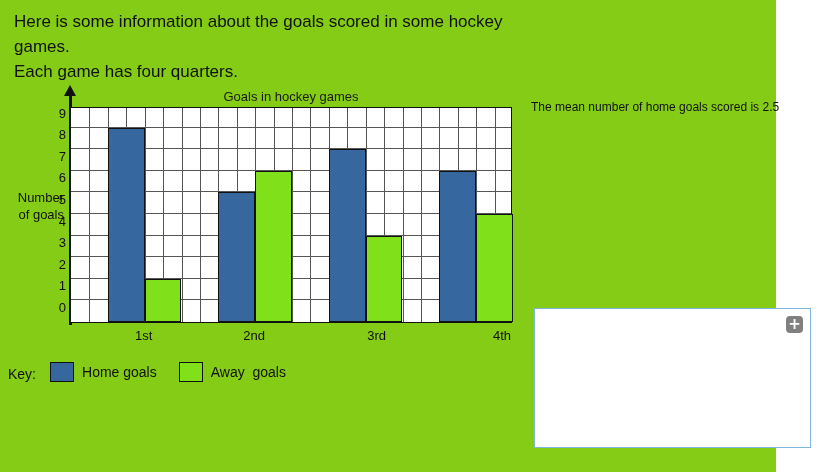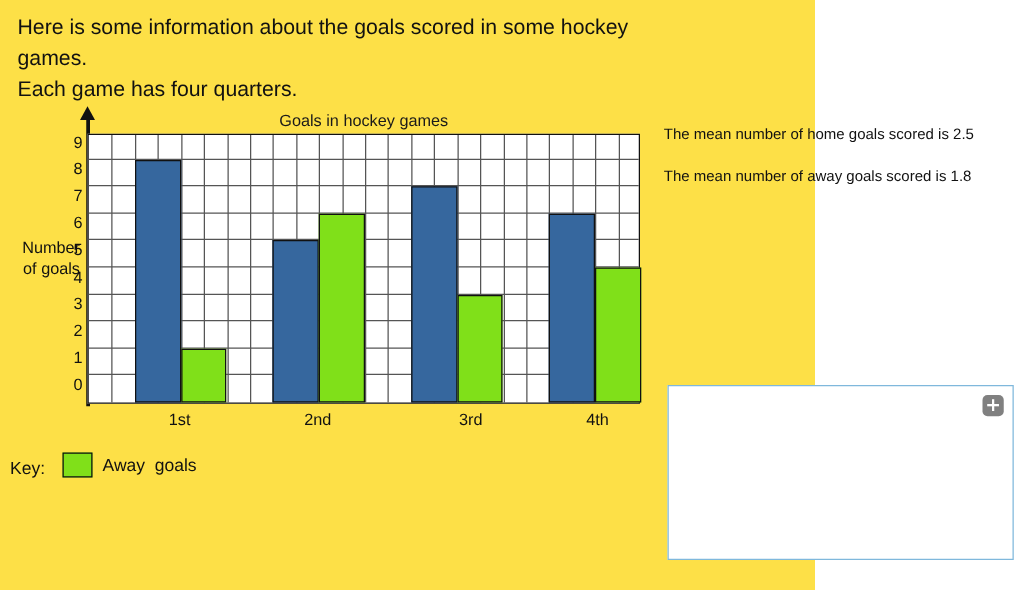--- a/index.html
+++ b/index.html
@@ -3,21 +3,21 @@
 <meta charset="utf-8">
 <style>
   * { box-sizing: border-box; }
   html, body {
     margin: 0; padding: 0;
     width: 820px; height: 472px;
     background: #ffffff;
     font-family: "Liberation Sans", sans-serif;
     overflow: hidden;
   }
-  #page { position: relative; width: 652px; height: 472px; background: #fde047; }
+  #page { position: relative; width: 776px; height: 472px; background: #84cc16; }
 
   
   .intro {
     position: absolute;
     left: 14px; top: 9px;
     width: 540px;
     font-size: 17px;
     line-height: 25px;
     color: #111;
     white-space: pre-line;
@@ -228,35 +228,38 @@
         <div class="bar" style="left: 257.833px; width: 36.8333px; height: 172.8px; background: rgb(54, 103, 158);"></div>
         <div class="bar" style="left: 294.667px; width: 36.8333px; height: 86.4px; background: rgb(128, 224, 25);"></div>
         <div class="bar" style="left: 368.333px; width: 36.8333px; height: 151.2px; background: rgb(54, 103, 158);"></div>
         <div class="bar" style="left: 405.167px; width: 36.8333px; height: 108px; background: rgb(128, 224, 25);"></div>
       </div>
 
     <div id="xticks">
         <div class="xtick" style="left: 143.667px;">1st</div>
         <div class="xtick" style="left: 254.167px;">2nd</div>
         <div class="xtick" style="left: 364.667px; margin-left: 12px;">3rd</div>
-        <div class="xtick" style="left: 478px; text-align: center;">4th</div>
+        <div class="xtick" style="left: 502px; text-align: center;">4th</div>
       </div>
 
   </div>
 
   <div id="key">
     <span class="key-label">Key:</span>
+    <span class="key-item">
+      <span class="key-swatch" id="sw-home" style="background: rgb(54, 103, 158);"></span>
+      <span class="key-text">Home goals</span>
+    </span>
     <span class="key-item">
       <span class="key-swatch" id="sw-away" style="background: rgb(128, 224, 25);"></span>
       <span class="key-text">Away  goals</span>
     </span>
   </div>
 
   <div id="right-panel">
     <div class="fact">The mean number of home goals scored is 2.5</div>
-    <div class="fact">The mean number of away goals scored is 1.8</div>
   </div>
 
   <div id="answer-box">
     <div id="add-button">+</div>
   </div>
 
 </div>
 
 </body></html>

